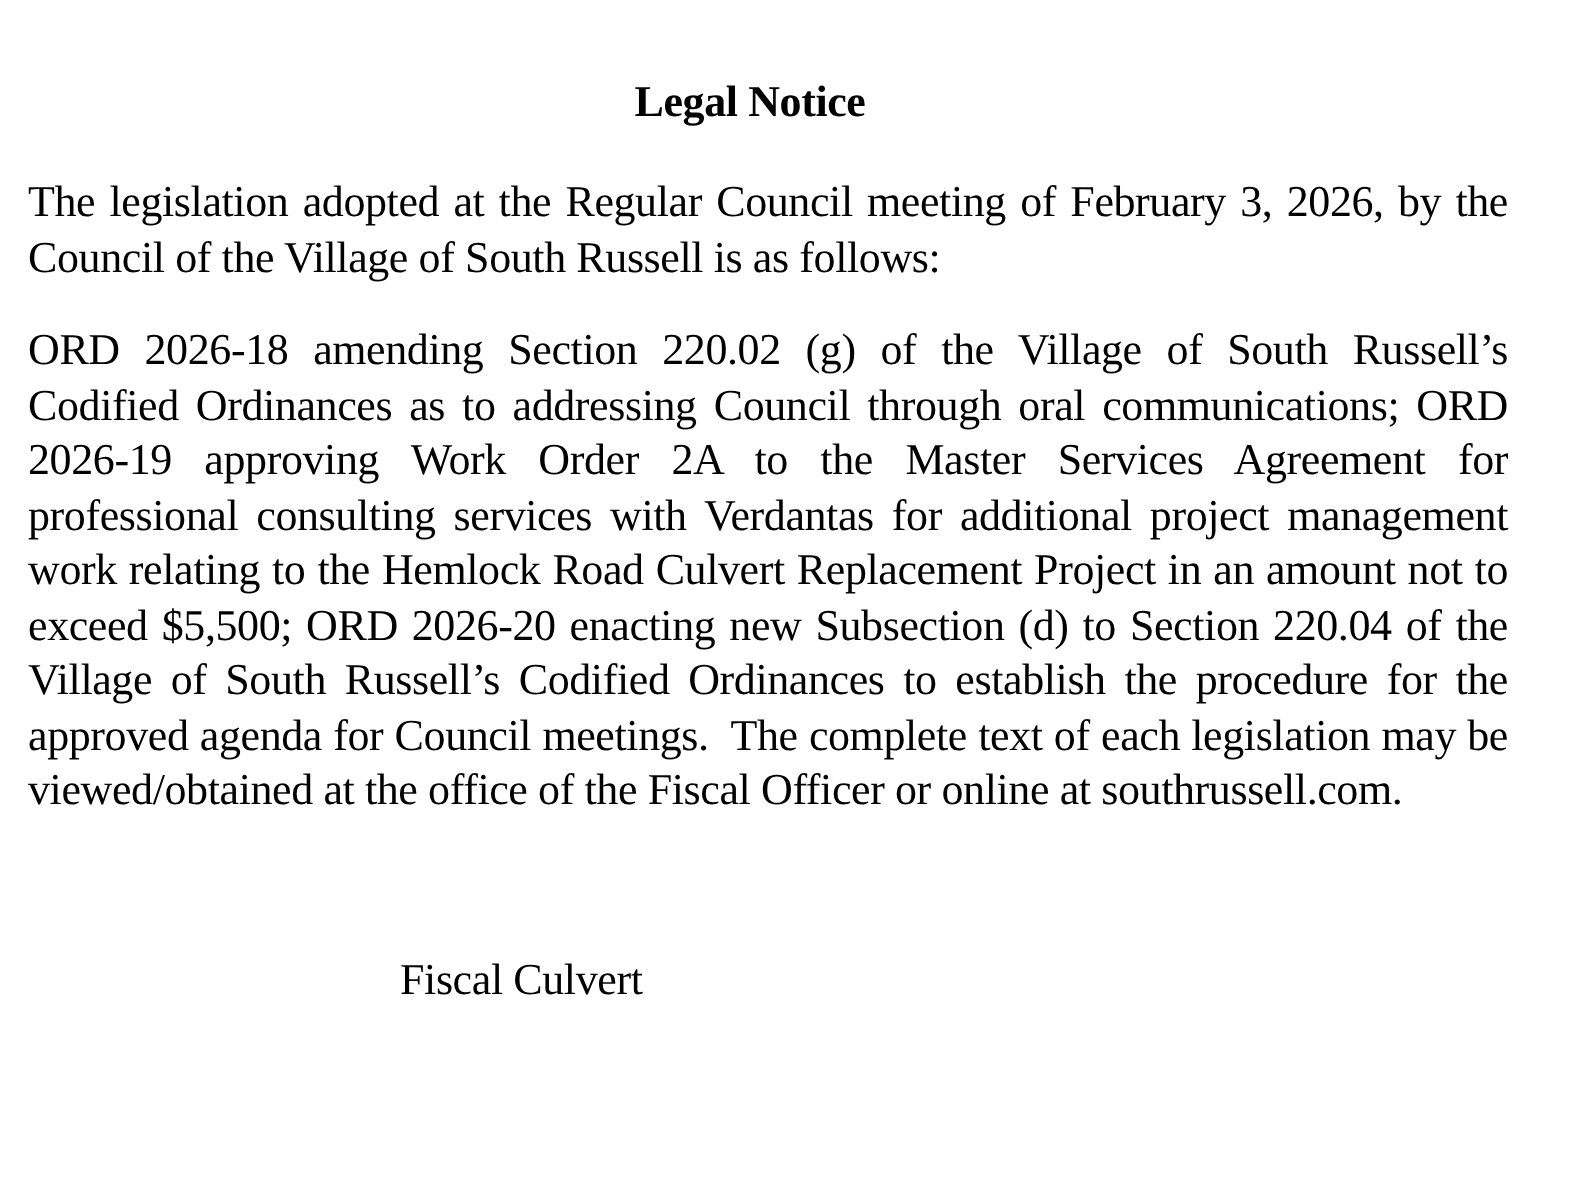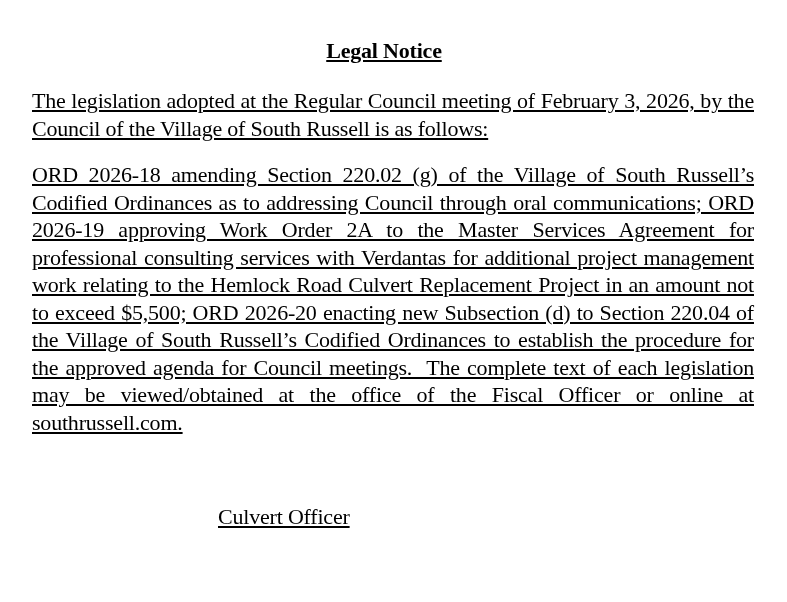--- a/index.html
+++ b/index.html
@@ -11,23 +11,22 @@
     width: 787px;
     height: 602px;
     color: #000000;
     font-family: "Liberation Serif", "DejaVu Serif", serif;
     overflow: hidden;
   }
   .page {
     box-sizing: border-box;
     width: 787px;
     height: 602px;
-    padding: 30px 33px 0 32px;
+    padding: 30px 33px 0 14px;
     background: #ffffff;
-    text-decoration: underline;
   }
   .title {
     font-size: 22px;
     font-weight: 700;
     text-align: center;
     margin: 8px 0 0 0;
     transform: translateX(-9px);
     letter-spacing: -0.2px;
   }
   .para {
@@ -55,15 +54,15 @@
 <body>
 
 <div class="page">
   <h1 class="title">Legal Notice</h1>
 
   <p class="para intro-para">The legislation adopted at the Regular Council meeting of February 3, 2026, by the Council of the Village of South Russell is as follows:</p>
 
   <p class="para body-para">ORD 2026-18 amending Section 220.02 (g) of the Village of South Russell’s Codified Ordinances as to addressing Council through oral communications; ORD 2026-19 approving Work Order 2A to the Master Services Agreement for professional consulting services with Verdantas for additional project management work relating to the Hemlock Road Culvert Replacement Project in an amount not to exceed $5,500; ORD 2026-20 enacting new Subsection (d) to Section 220.04 of the Village of South Russell’s Codified Ordinances to establish the procedure for the approved agenda for Council meetings.&nbsp; The complete text of each legislation may be viewed/obtained at the office of the Fiscal Officer or online at southrussell.com.</p>
 
   <div class="signature">
-    <div>Culvert Officer</div>
+    <div>Fiscal Culvert</div>
   </div>
 </div>
 
 </body></html>

